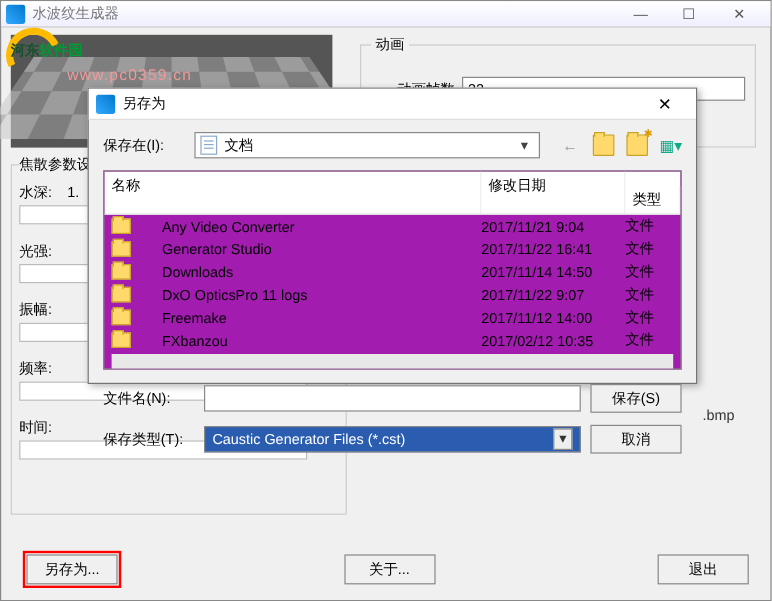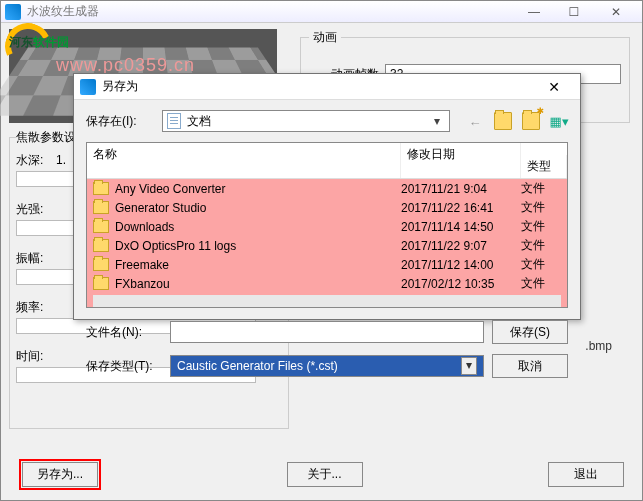--- a/index.html
+++ b/index.html
@@ -7,21 +7,21 @@
 
 .main-window { width: 643px; height: 501px; background: #f0f0f0; border: 1px solid #888; position: relative; }
 .main-titlebar { height: 22px; background: linear-gradient(#fff,#eef); display: flex; align-items: center; padding: 0 4px; border-bottom: 1px solid #ccc; }
 .main-titlebar .app-icon { width: 16px; height: 16px; background: linear-gradient(45deg,#3af,#07c); margin-right: 6px; border-radius: 2px; }
 .main-titlebar .title { flex: 1; color: #777; }
 .main-titlebar .winbtn { width: 40px; height: 20px; text-align: center; line-height: 20px; color: #555; cursor: default; }
 .main-titlebar .winbtn.close { width: 44px; }
 
 .watermark { position: absolute; top: 20px; left: 8px; font-size: 28px; font-weight: bold; color: #093; z-index: 2; }
 .watermark .orange { color: #14532d; }
-.wm-sub { position: absolute; top: 54px; left: 55px; color: #e99; font-size: 18px; letter-spacing: 1px; z-index: 2; }
+.wm-sub { position: absolute; top: 54px; left: 55px; color: #e99; font-size: 13px; letter-spacing: 1px; z-index: 2; }
 .wm-circle { position: absolute; top: 22px; left: 4px; width: 46px; height: 46px; border: 6px solid #fb0; border-radius: 50%; border-right-color: transparent; border-bottom-color: transparent; transform: rotate(20deg); z-index: 2; }
 
 .preview { position: absolute; top: 28px; left: 8px; width: 268px; height: 94px; background: #555; }
 .preview::before { content:""; position:absolute; inset:0; background: repeating-conic-gradient(#999 0 25%, #ccc 0 50%) 50% / 50px 50px; opacity:.6; transform: perspective(200px) rotateX(45deg); }
 
 .anim-group { position: absolute; top: 28px; right: 12px; width: 330px; height: 94px; border: 1px solid #ccc; padding: 4px 8px; }
 .anim-group legend { padding: 0 4px; }
 .anim-row { display:flex; align-items:center; margin-top: 14px; }
 .anim-row label { width: 70px; text-align: right; margin-right: 6px; }
 .anim-row input { flex:1; border:1px solid #888; padding:2px 4px; background:#fff; }
@@ -53,31 +53,31 @@
 .combo .combo-arrow { width:16px; text-align:center; color:#444; }
 .nav-icons { display:flex; gap:10px; margin-left:10px; align-items:center; }
 .nav-icons span { width:18px; height:18px; display:inline-flex; align-items:center; justify-content:center; font-size:13px; }
 .back-arrow { color:#999; }
 .folder-ic { width:16px; height:13px; background:#ffd96b; border:1px solid #c9a227; border-radius:1px; position:relative; display:inline-block; }
 .folder-ic::before { content:""; position:absolute; top:-3px; left:0; width:7px; height:3px; background:#ffd96b; border:1px solid #c9a227; border-bottom:none; }
 .newfolder { position:relative; }
 .newfolder::after { content:"✱"; position:absolute; top:-6px; right:-4px; color:#d90; font-size:9px; }
 .grid-ic { color:#1a8; }
 
-.file-list { margin: 4px 12px; border:1px solid #888; background:#fca5a5; height:166px; overflow:hidden; }
+.file-list { margin: 4px 12px; border:1px solid #888; background:#a21caf; height:166px; overflow:hidden; }
 .fl-header { display:flex; background:#fff; border-bottom:1px solid #ddd; }
 .fl-header div { padding:3px 6px; border-right:1px solid #eee; }
 .col-name { flex:1; }
 .col-date { width:120px; }
 .col-type { width:46px;margin-top:12px; }
 .fl-body { }
 .fl-row { display:flex; align-items:center; padding:1px 6px; }
 .fl-row .fic { width:16px; height:13px; background:#ffd96b; border:1px solid #c9a227; margin-right:6px; position:relative; flex-shrink:0; }
 .fl-row .fic::before { content:""; position:absolute; top:-3px; left:0; width:7px; height:3px; background:#ffd96b; border:1px solid #c9a227; border-bottom:none; }
-.fl-row .fname { flex:1; white-space:nowrap; overflow:hidden; text-overflow:ellipsis; }
+.fl-row .fname { flex:1; white-space:nowrap; overflow:hidden; text-overflow:ellipsis;margin-left:20px; }
 .fl-row .fdate { width:120px; }
 .fl-row .ftype { width:40px; }
 .fl-gray { height:18px; background:#e8e8e8; margin:2px 6px; }
 
 .dlg-bottom { padding: 8px 12px; }
 .dlg-brow { display:flex; align-items:center; margin-bottom:10px; gap:8px; }
 .dlg-brow .blbl { width:76px; }
 .dlg-brow input.fn { flex:1; border:1px solid #888; height:22px; padding:0 4px; background:#fff; }
 .dlg-brow .savebtn, .dlg-brow .cancelbtn { width:76px; height:24px; border:1px solid #888; background:#f0f0f0; }
 .type-combo { flex:1; display:flex; align-items:center; background:#2a5db0; color:#fff; border:1px solid #888; height:22px; padding:0 6px; }

